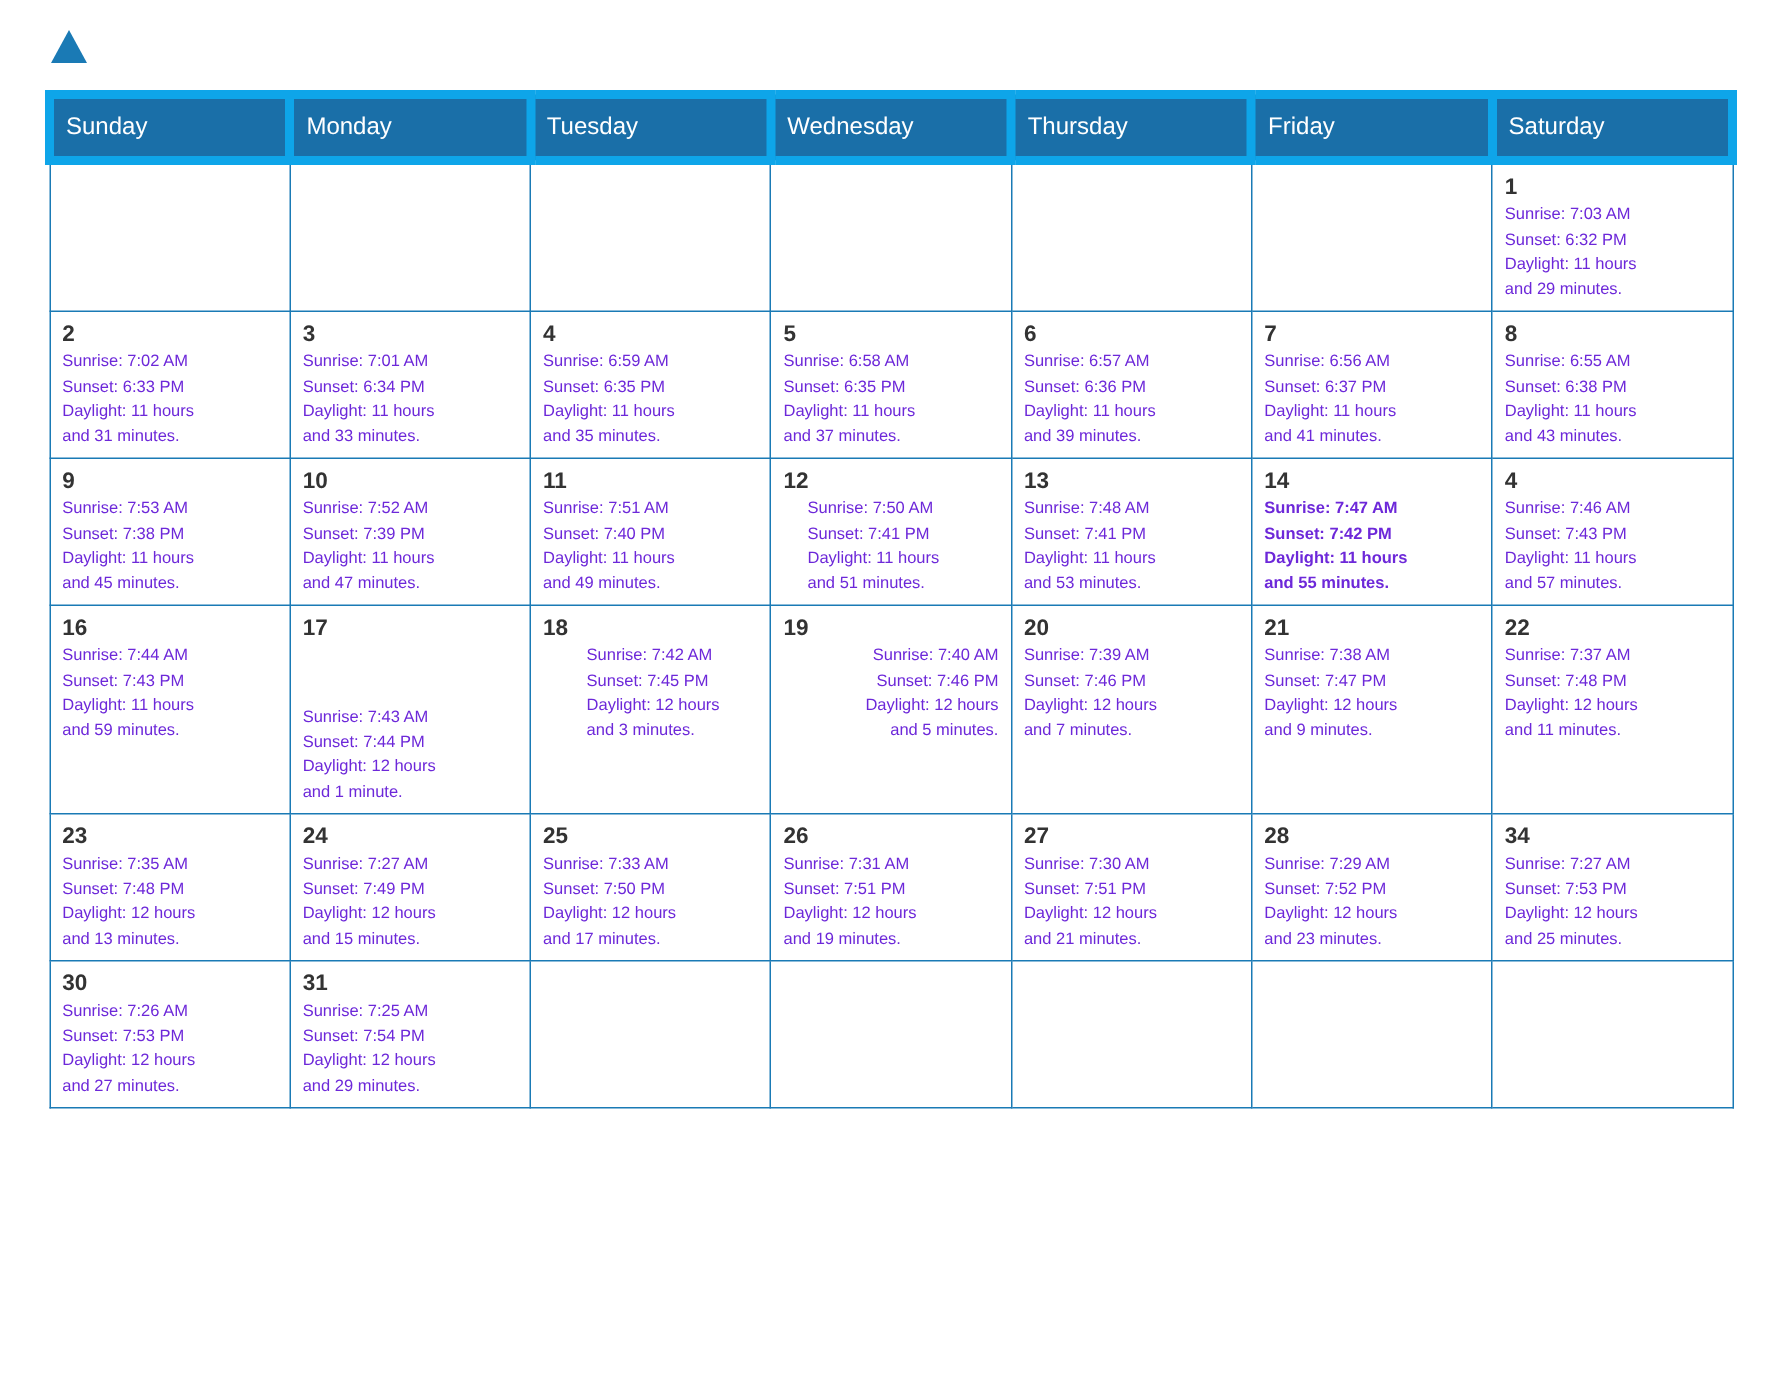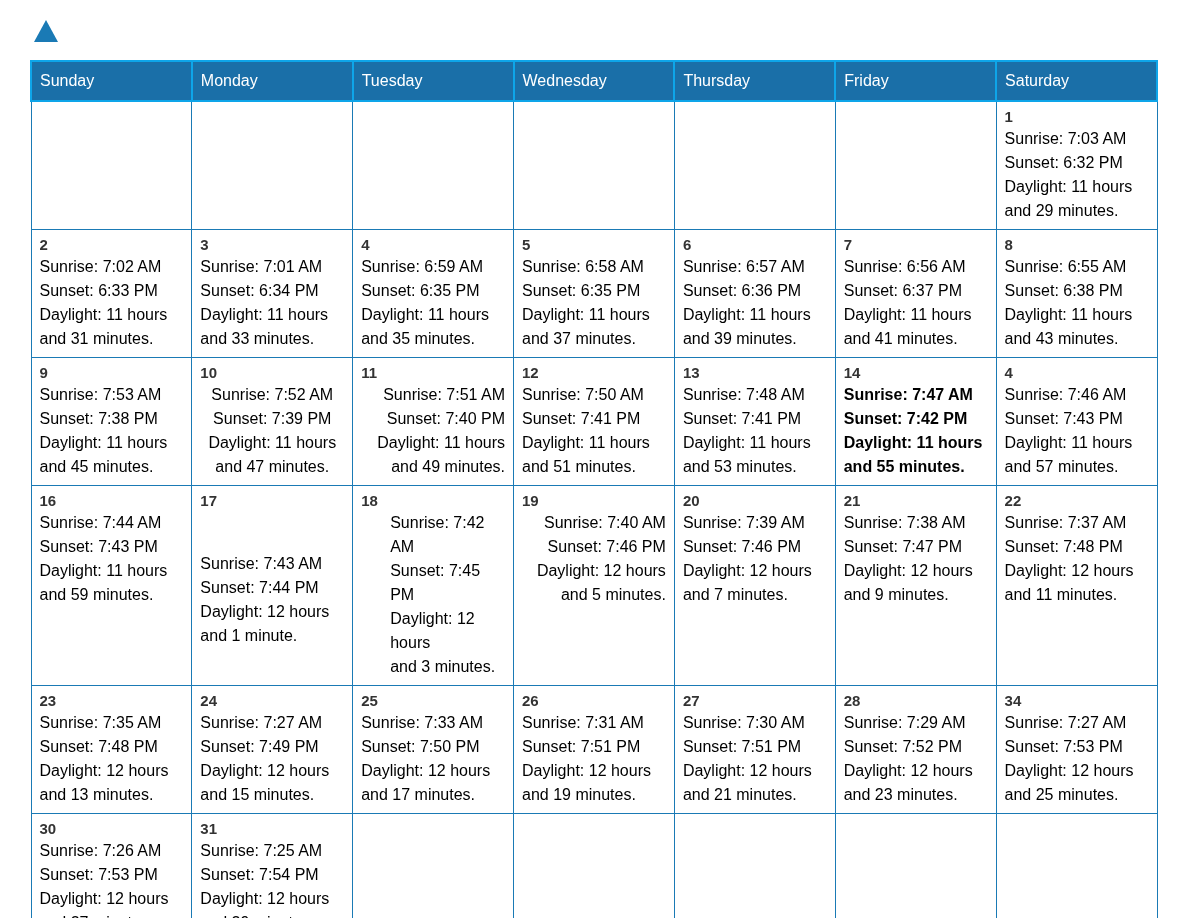--- a/index.html
+++ b/index.html
@@ -64,41 +64,41 @@
       border-collapse: collapse;
       border: 1px solid #1a7ab5;
     }
     .calendar th {
       background-color: #1a6fa8;
       color: #fff;
       font-size: 16px;
       font-weight: normal;
       padding: 10px 8px;
       text-align: left;
-      border: 2px solid #0ea5e9;
+      border: 6px solid #0ea5e9;
     }
     .calendar td {
       vertical-align: top;
       padding: 6px 8px;
       border: 1px solid #1a7ab5;
       width: 14.28%;
       font-size: 13px;
       color: #333;
       min-height: 100px;
     }
     .day-num {
       font-size: 15px;
       font-weight: bold;
       display: block;
       margin-bottom: 2px;
     }
     .day-info {
-      font-size: 16px;
+      font-size: 11px;
       line-height: 1.5;
-      color: #000000;
+      color: #6d28d9;
     }
     .empty-cell {
       background: #fff;
     }
   </style>
 </head>
 <body>
 
 <div class="header">
   <div class="logo">
@@ -197,35 +197,35 @@
       <tr>
         <td>
           <span class="day-num">9</span>
           <div class="day-info" style="white-space: pre-line;">Sunrise: 7:53 AM
 Sunset: 7:38 PM
 Daylight: 11 hours
 and 45 minutes.</div>
         </td>
         <td>
           <span class="day-num">10</span>
-          <div class="day-info" style="white-space: pre-line; text-align: center;">Sunrise: 7:52 AM
+          <div class="day-info" style="white-space: pre-line;">Sunrise: 7:52 AM
 Sunset: 7:39 PM
 Daylight: 11 hours
 and 47 minutes.</div>
         </td>
         <td>
           <span class="day-num">11</span>
-          <div class="day-info" style="white-space: pre-line; text-align: right;">Sunrise: 7:51 AM
+          <div class="day-info" style="white-space: pre-line;">Sunrise: 7:51 AM
 Sunset: 7:40 PM
 Daylight: 11 hours
 and 49 minutes.</div>
         </td>
         <td>
           <span class="day-num">12</span>
-          <div class="day-info" style="white-space: pre-line;">Sunrise: 7:50 AM
+          <div class="day-info" style="white-space: pre-line; margin-left: 16px;">Sunrise: 7:50 AM
 Sunset: 7:41 PM
 Daylight: 11 hours
 and 51 minutes.</div>
         </td>
         <td>
           <span class="day-num">13</span>
           <div class="day-info" style="white-space: pre-line;">Sunrise: 7:48 AM
 Sunset: 7:41 PM
 Daylight: 11 hours
 and 53 minutes.</div>

